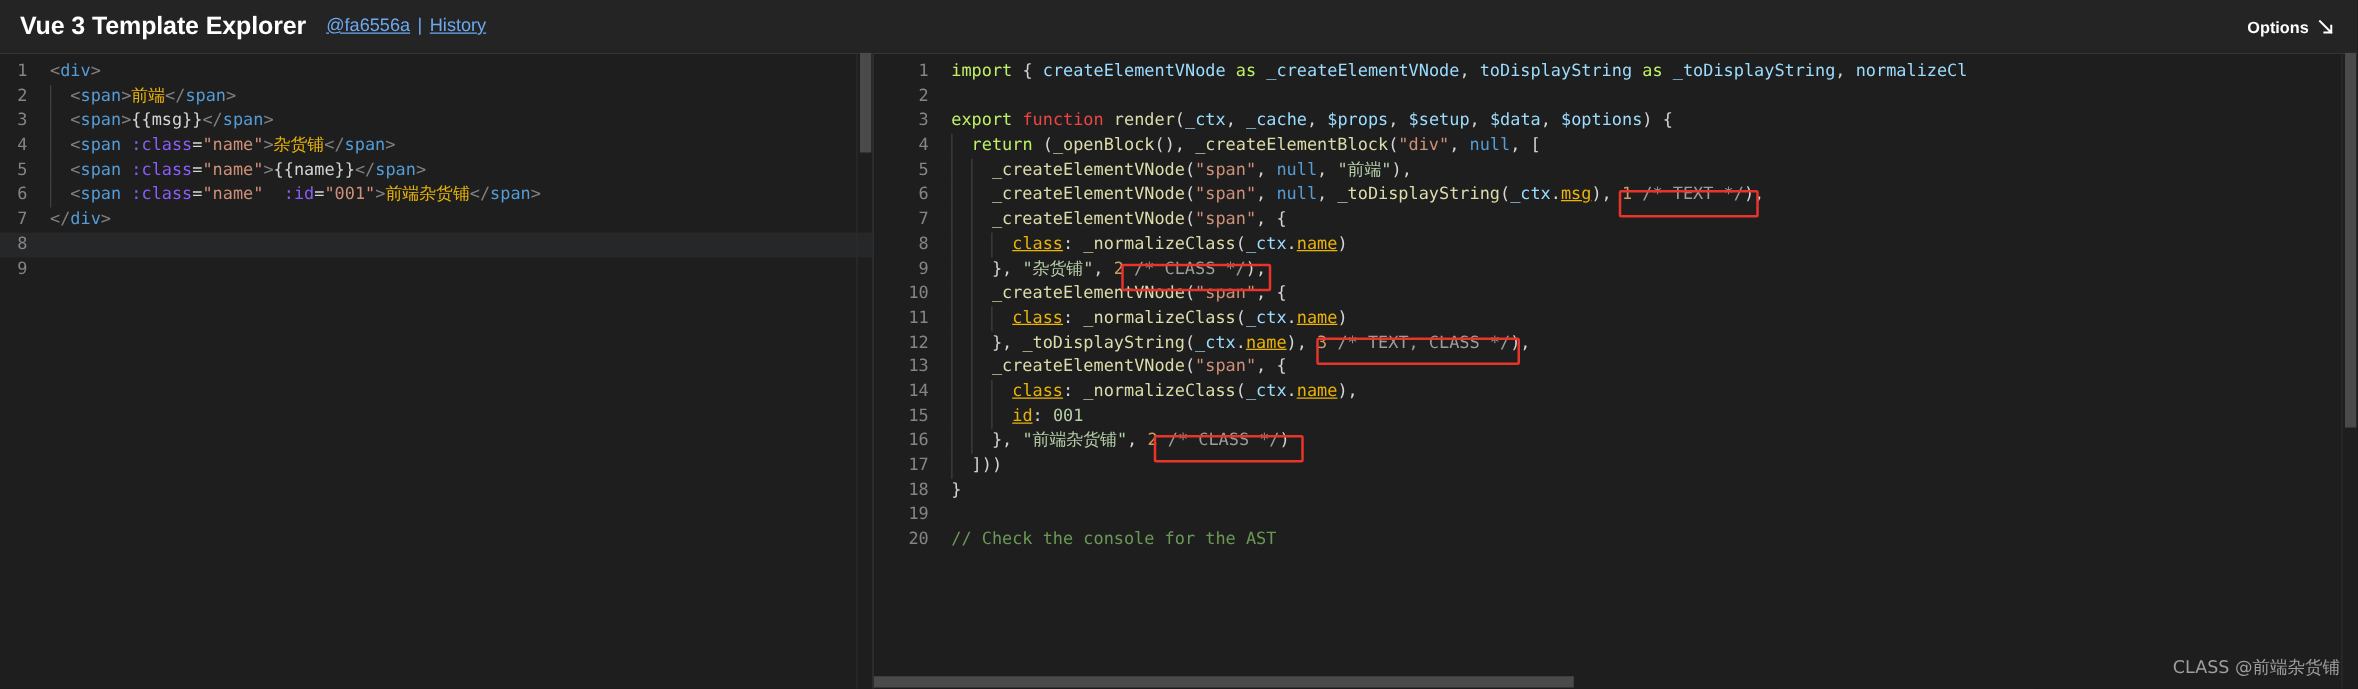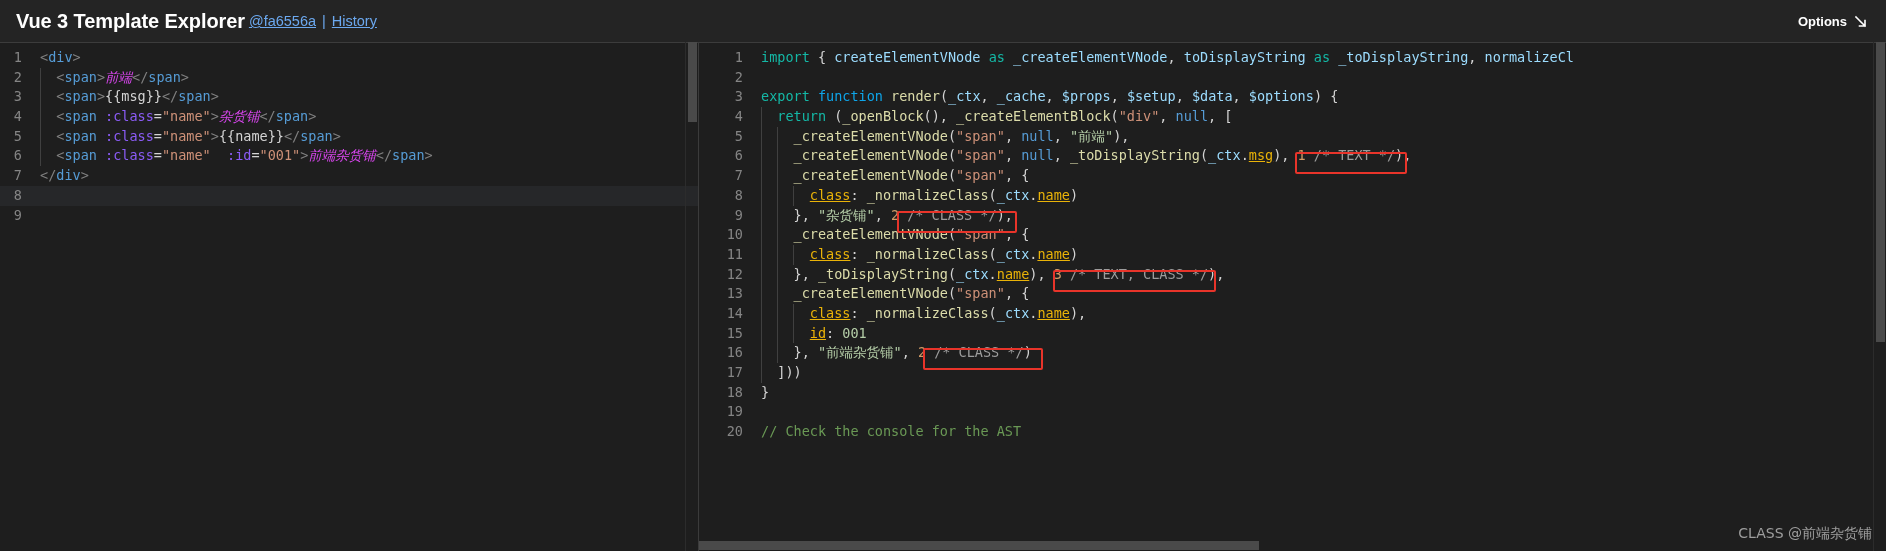--- a/index.html
+++ b/index.html
@@ -29,21 +29,21 @@
     z-index: 5;
   }
   .app-title {
     font-size: 20px;
     font-weight: bold;
     color: #ffffff;
     letter-spacing: -0.1px;
     white-space: nowrap;
   }
   .header-links {
-    margin-left: 4px;
+    margin-left: 16px;
     font-size: 14.5px;
     color: #8ab4f8;
     display: flex;
     align-items: center;
     gap: 6px;
     white-space: nowrap;
   }
   .header-links a {
     color: #6ca9f0;
     text-decoration: underline;
@@ -122,25 +122,25 @@
     width: 1px;
     background: #404040;
   }
 
   
   .t-punct   { color: #808080; }
   .t-tag     { color: #569cd6; }
   .t-attr    { color: #8b5cf6; }
   .t-eq      { color: #d4d4d4; }
   .t-str     { color: #ce9178; }
-  .t-text    { color: #d946ef; font-style: italic; }
+  .t-text    { color: #eab308; }
   .t-mustache{ color: #d4d4d4; }
 
-  .j-kw      { color: #14b8a6; }
-  .j-kw2     { color: #0ea5e9; }
+  .j-kw      { color: #bef264; }
+  .j-kw2     { color: #ef4444; }
   .j-fn      { color: #dcdcaa; }
   .j-var     { color: #9cdcfe; }
   .j-str     { color: #ce9178; }
   .j-strg    { color: #b5cea8; }
   .j-num     { color: #b5cea8; }
   .j-const   { color: #569cd6; }
   .j-plain   { color: #d4d4d4; }
   .j-comment { color: #6a9955; }
   .j-prop    { color: #eab308; text-decoration: underline; }
   .j-numlit  { color: #d19a66; }

